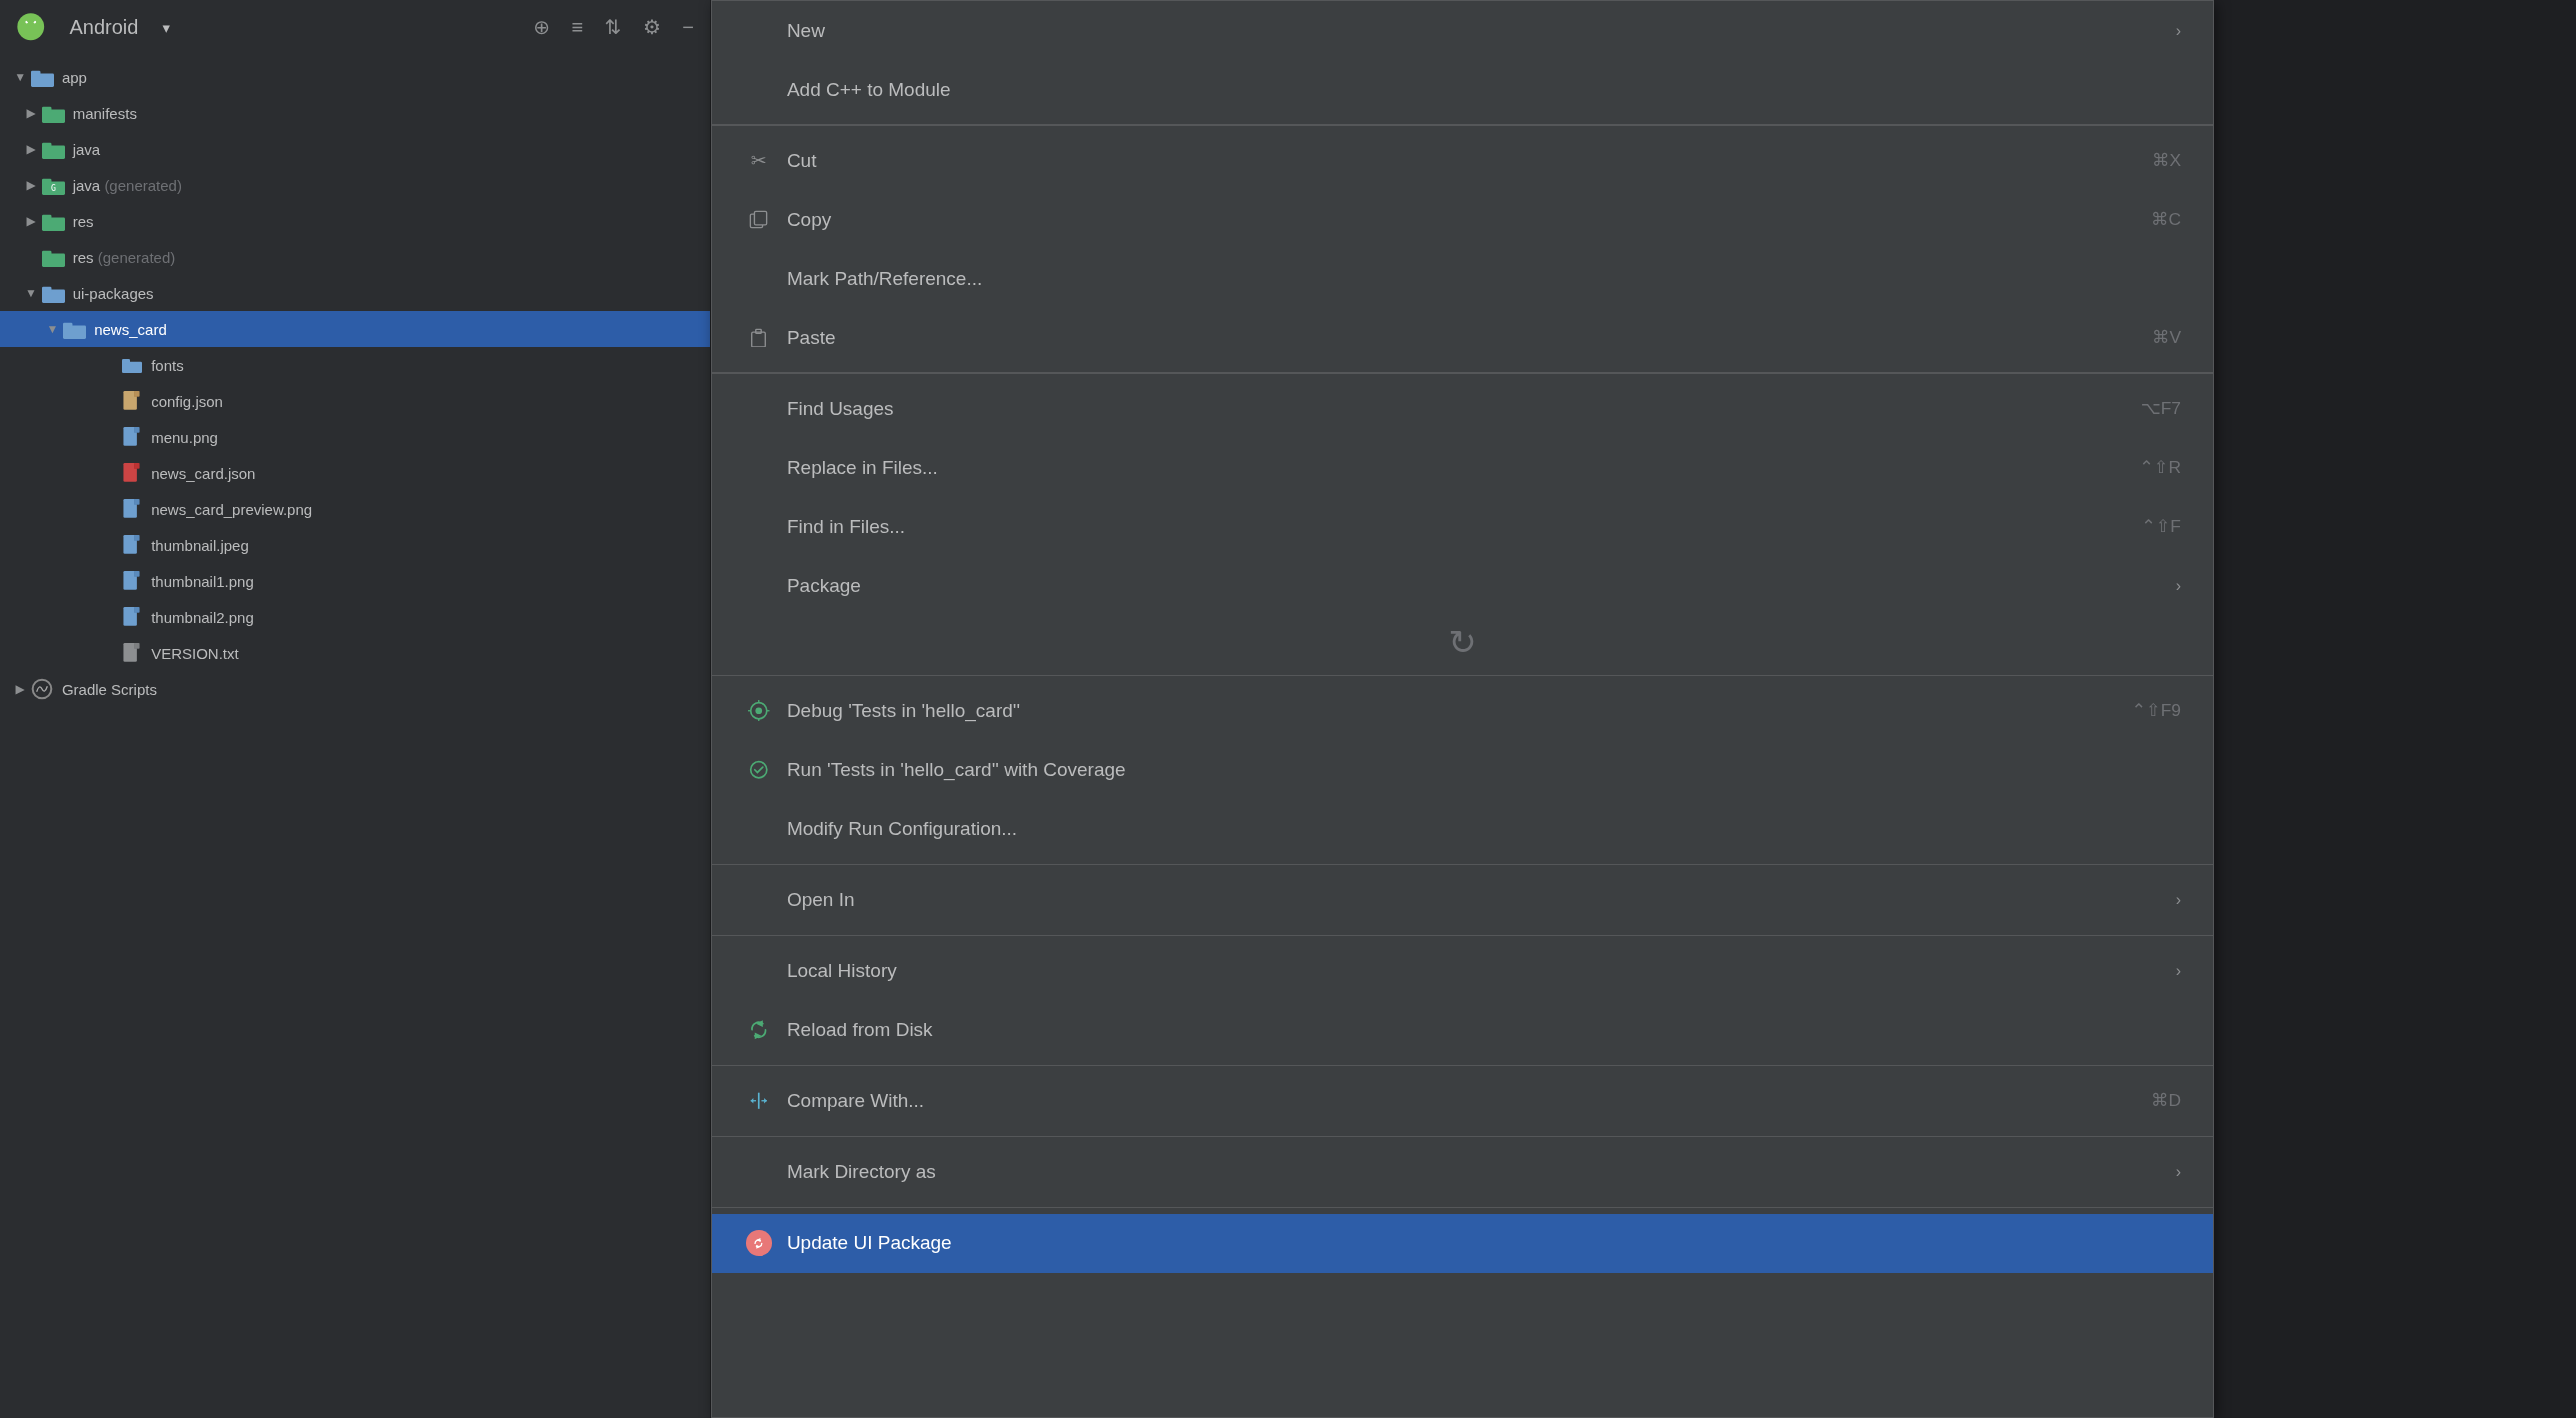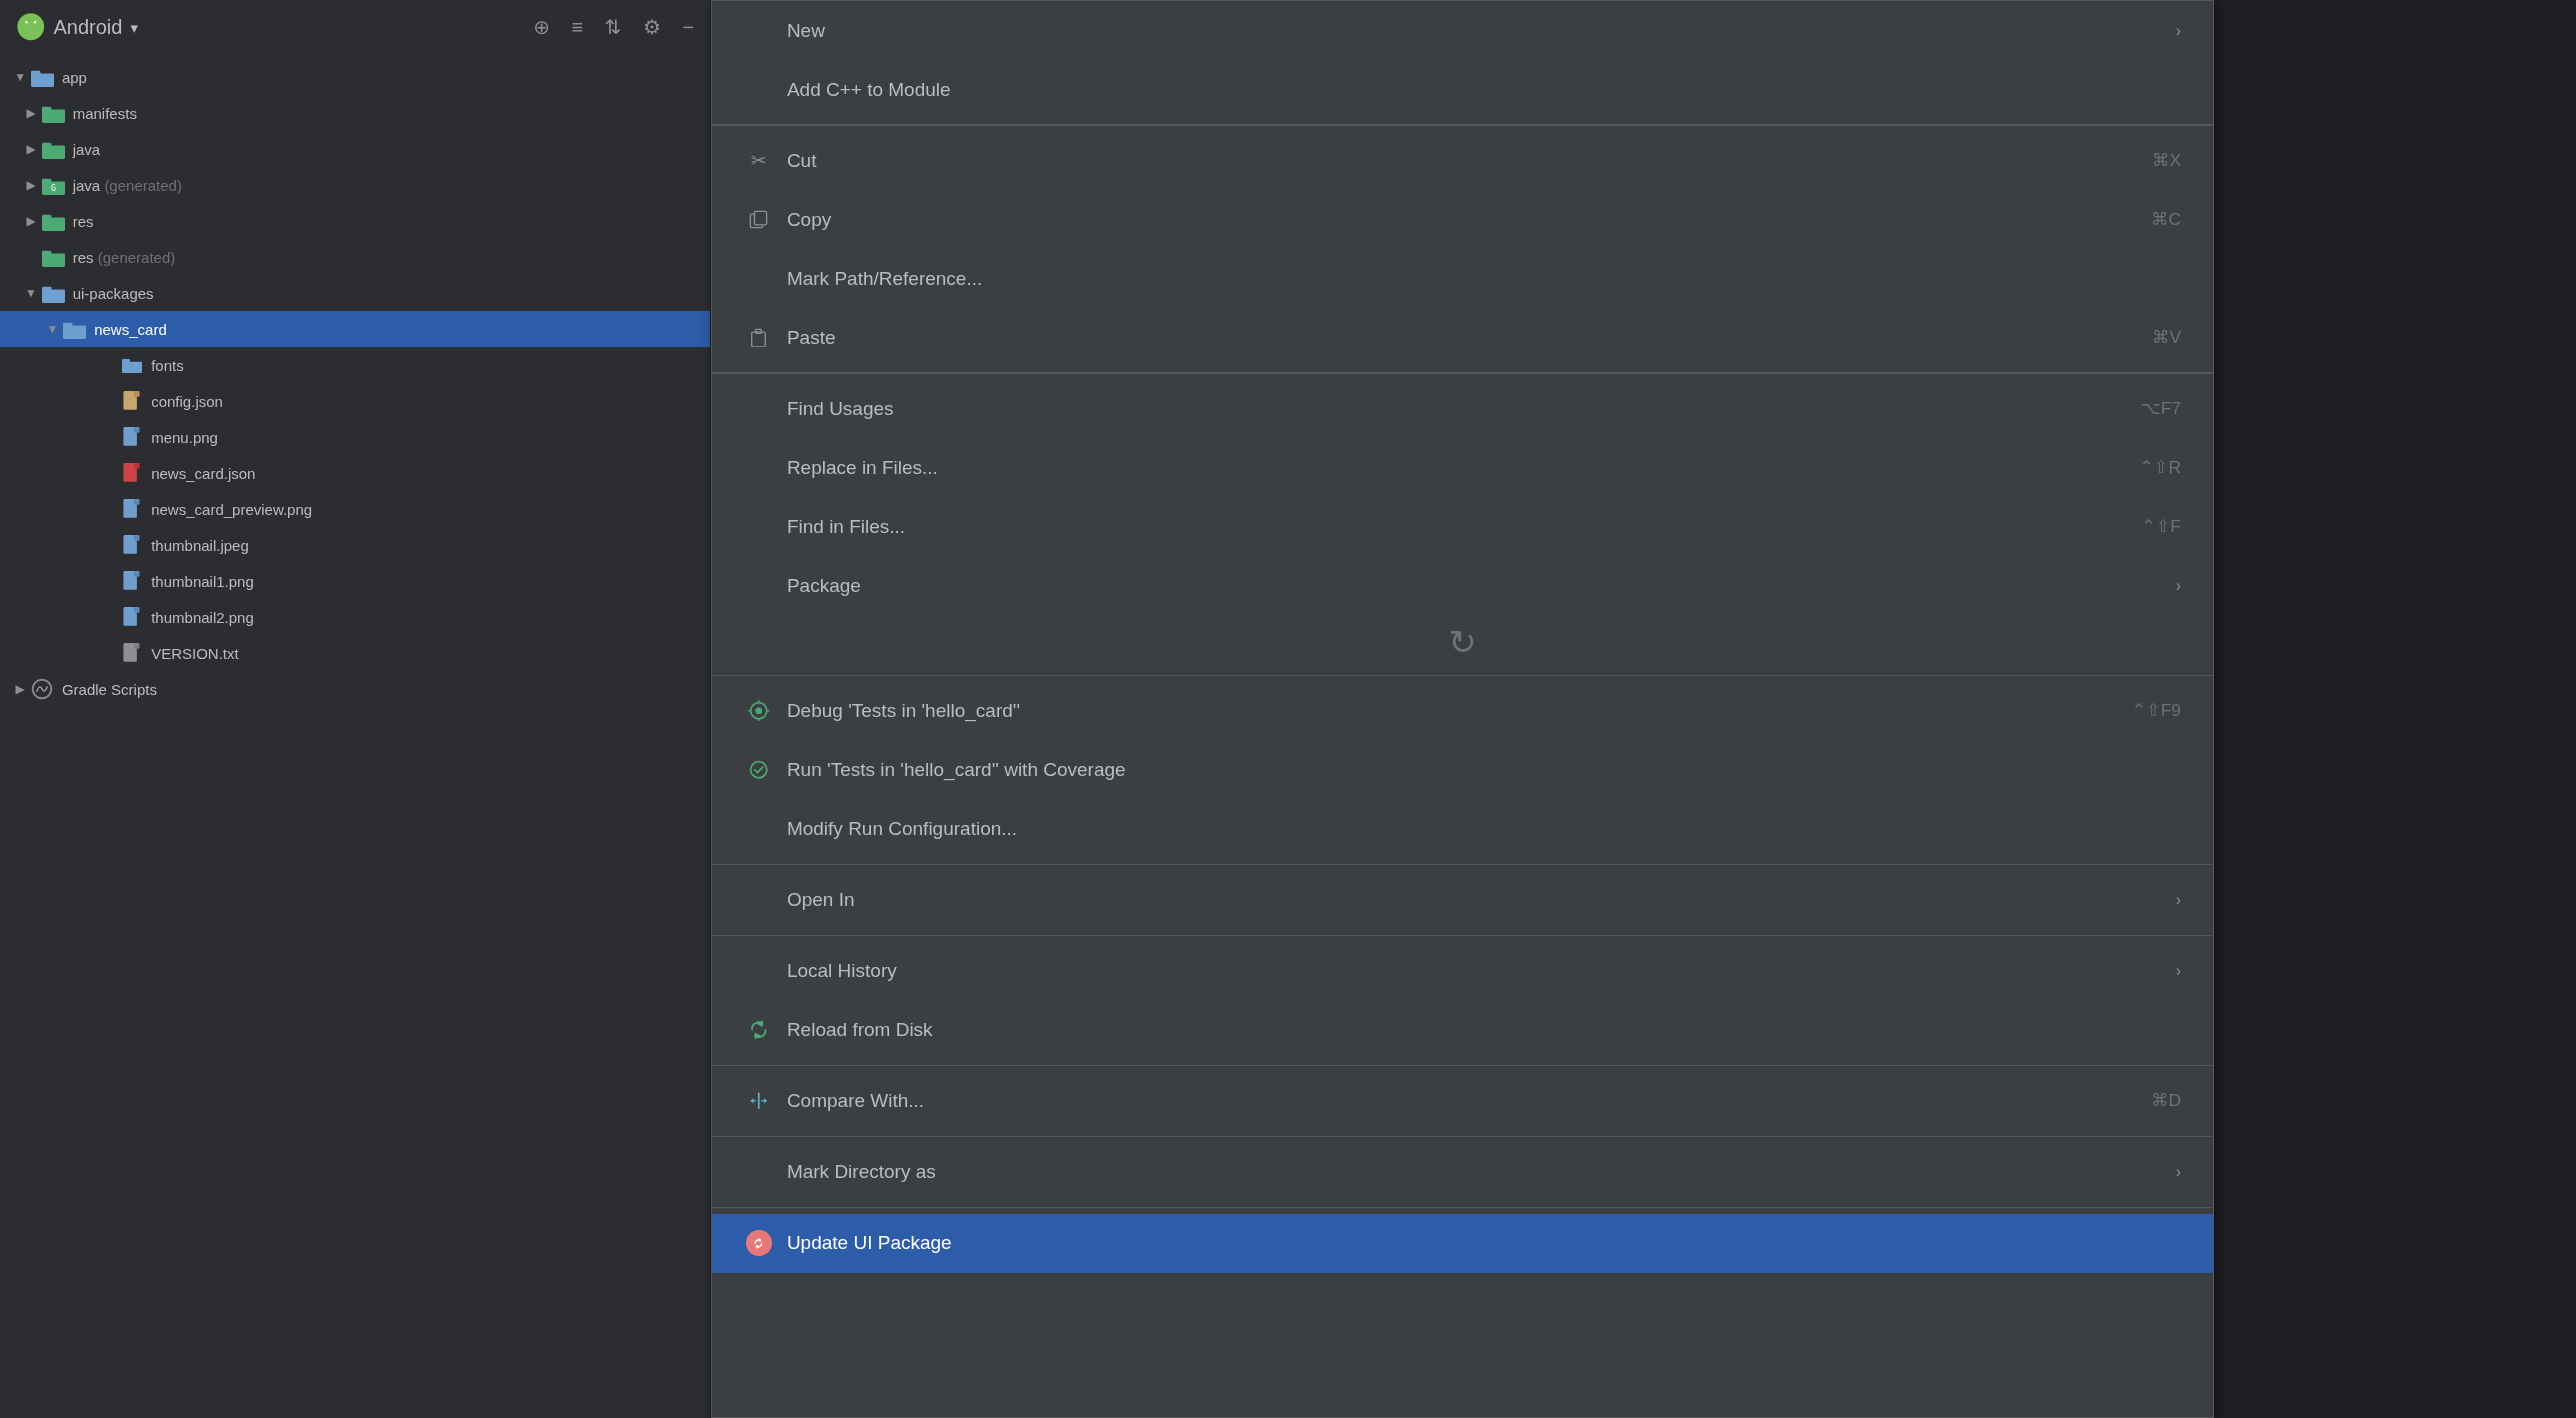--- a/index.html
+++ b/index.html
@@ -29,21 +29,21 @@
       align-items: center;
       justify-content: space-between;
       padding: 12px 16px;
       height: 54px;
       background: #2b2d30;
     }
 
     .sidebar-header-left {
       display: flex;
       align-items: center;
-      gap: 8px;
+      gap: 24px;
     }
 
     .android-icon {
       width: 29.5px;
       height: 29.5px;
     }
 
     .sidebar-title {
       font-size: 20px;
       font-weight: 500;

